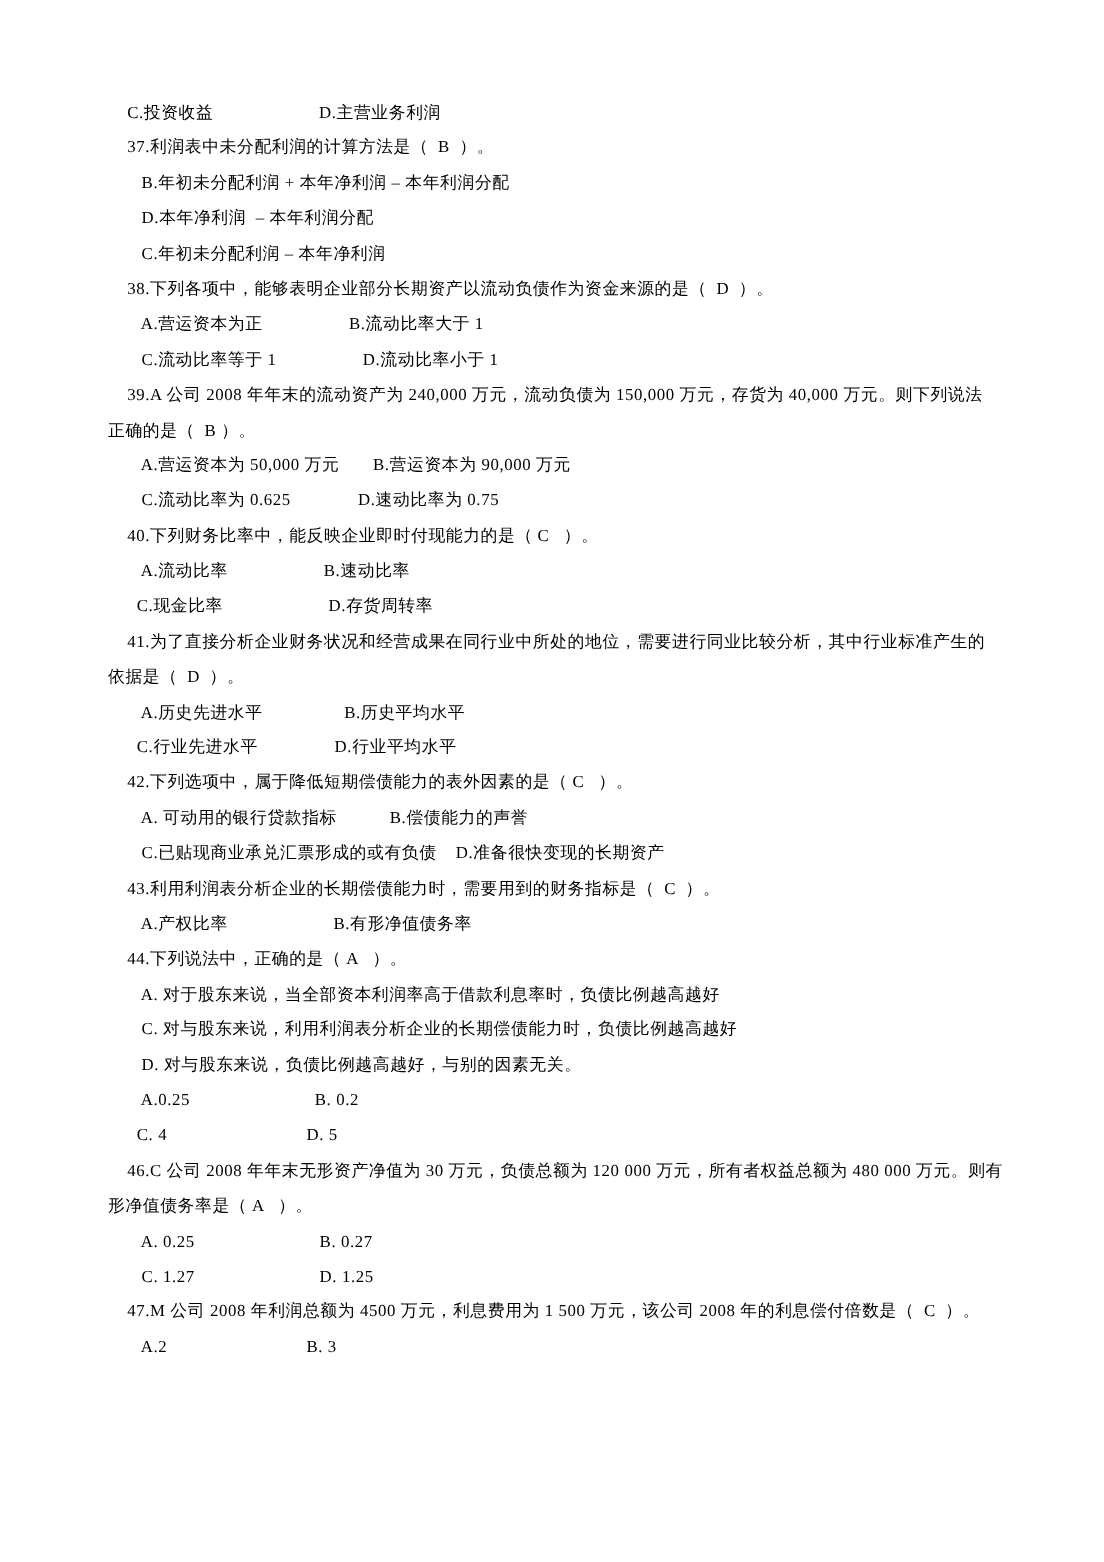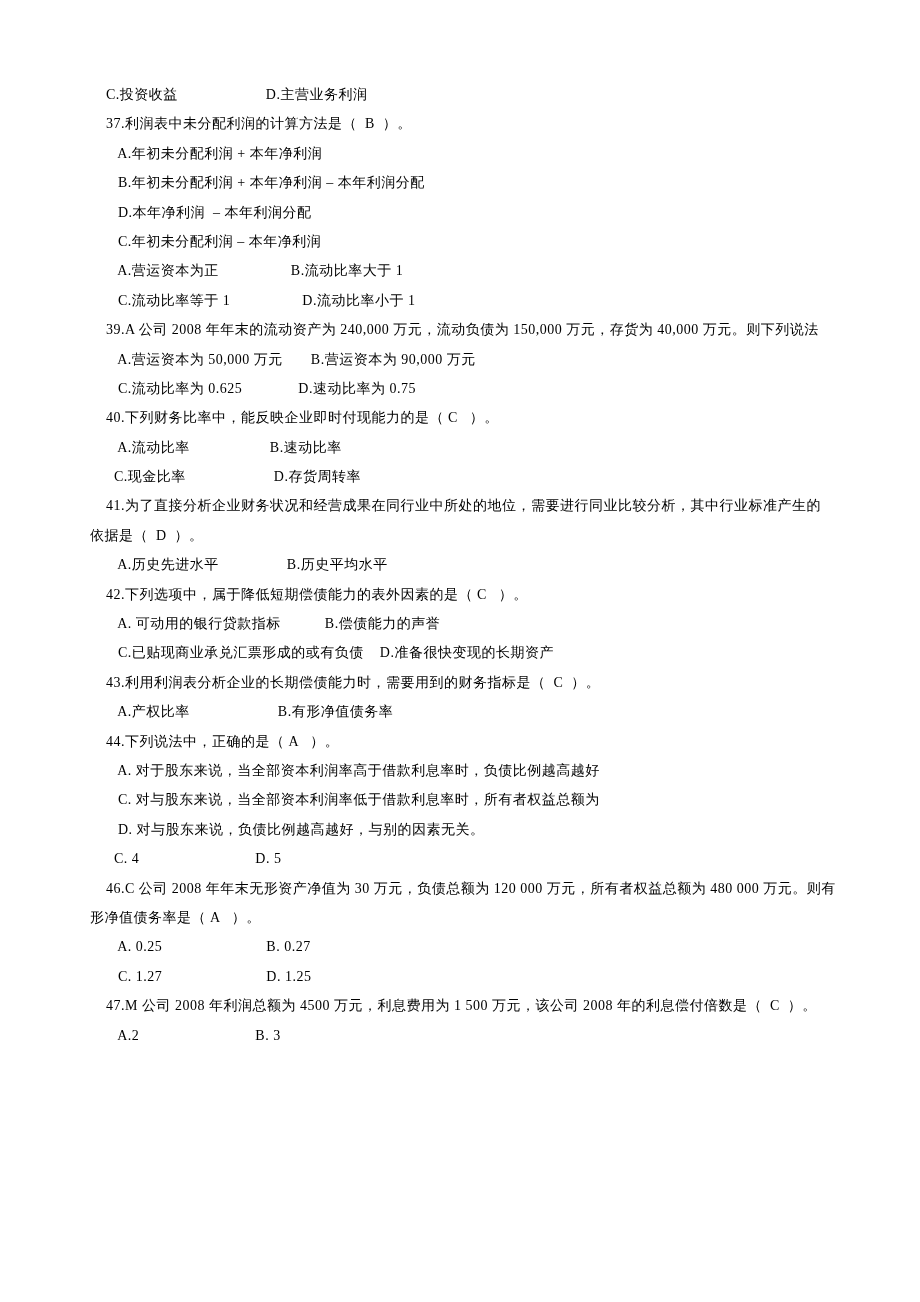--- a/index.html
+++ b/index.html
@@ -18,44 +18,47 @@
       white-space: pre;
       margin: 0;
     }
   </style>
 </head>
 <body>
 
 <div id="content">
     <p class="line">    C.投资收益                      D.主营业务利润</p>
     <p class="line">    37.利润表中未分配利润的计算方法是（  B  ）。</p>
-    <p class="line">       A.年初未分配利润 + 本年净利润</p>
     <p class="line">       B.年初未分配利润 + 本年净利润 – 本年利润分配</p>
     <p class="line">       D.本年净利润  – 本年利润分配</p>
     <p class="line">       C.年初未分配利润 – 本年净利润</p>
+    <p class="line">    38.下列各项中，能够表明企业部分长期资产以流动负债作为资金来源的是（  D  ）。</p>
     <p class="line">       A.营运资本为正                  B.流动比率大于 1</p>
     <p class="line">       C.流动比率等于 1                  D.流动比率小于 1</p>
     <p class="line">    39.A 公司 2008 年年末的流动资产为 240,000 万元，流动负债为 150,000 万元，存货为 40,000 万元。则下列说法</p>
+    <p class="line">正确的是（  B ）。</p>
     <p class="line">       A.营运资本为 50,000 万元       B.营运资本为 90,000 万元</p>
     <p class="line">       C.流动比率为 0.625              D.速动比率为 0.75</p>
     <p class="line">    40.下列财务比率中，能反映企业即时付现能力的是（ C   ）。</p>
     <p class="line">       A.流动比率                    B.速动比率</p>
     <p class="line">      C.现金比率                      D.存货周转率</p>
     <p class="line">    41.为了直接分析企业财务状况和经营成果在同行业中所处的地位，需要进行同业比较分析，其中行业标准产生的</p>
     <p class="line">依据是（  D  ）。</p>
     <p class="line">       A.历史先进水平                 B.历史平均水平</p>
+    <p class="line">      C.行业先进水平                D.行业平均水平</p>
     <p class="line">    42.下列选项中，属于降低短期偿债能力的表外因素的是（ C   ）。</p>
     <p class="line">       A. 可动用的银行贷款指标           B.偿债能力的声誉</p>
     <p class="line">       C.已贴现商业承兑汇票形成的或有负债    D.准备很快变现的长期资产</p>
     <p class="line">    43.利用利润表分析企业的长期偿债能力时，需要用到的财务指标是（  C  ）。</p>
     <p class="line">       A.产权比率                      B.有形净值债务率</p>
     <p class="line">    44.下列说法中，正确的是（ A   ）。</p>
     <p class="line">       A. 对于股东来说，当全部资本利润率高于借款利息率时，负债比例越高越好</p>
-    <p class="line">       C. 对与股东来说，当全部资本利润率低于借款利息率时，所有者权益总额为</p>
+    <p class="line">       C. 对与股东来说，利用利润表分析企业的长期偿债能力时，负债比例越高越好</p>
     <p class="line">       D. 对与股东来说，负债比例越高越好，与别的因素无关。</p>
+    <p class="line">       A.0.25                          B. 0.2</p>
     <p class="line">      C. 4                             D. 5</p>
     <p class="line">    46.C 公司 2008 年年末无形资产净值为 30 万元，负债总额为 120 000 万元，所有者权益总额为 480 000 万元。则有</p>
     <p class="line">形净值债务率是（ A   ）。</p>
     <p class="line">       A. 0.25                          B. 0.27</p>
     <p class="line">       C. 1.27                          D. 1.25</p>
     <p class="line">    47.M 公司 2008 年利润总额为 4500 万元，利息费用为 1 500 万元，该公司 2008 年的利息偿付倍数是（  C  ）。</p>
     <p class="line">       A.2                             B. 3</p>
   </div>
 
 </body></html>

